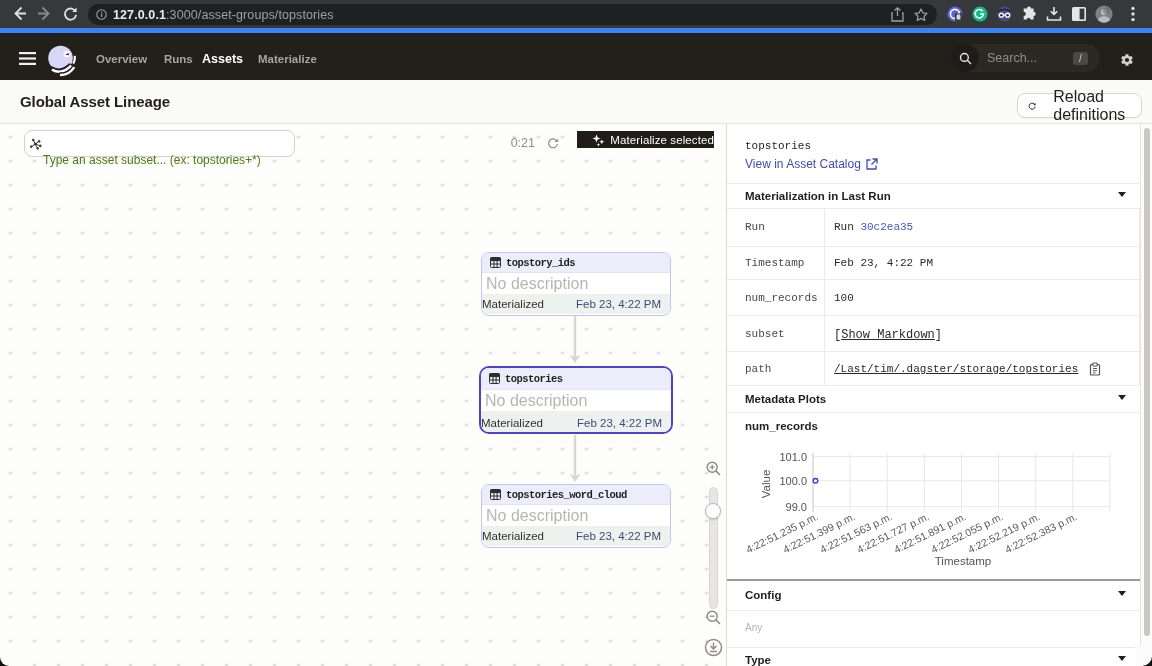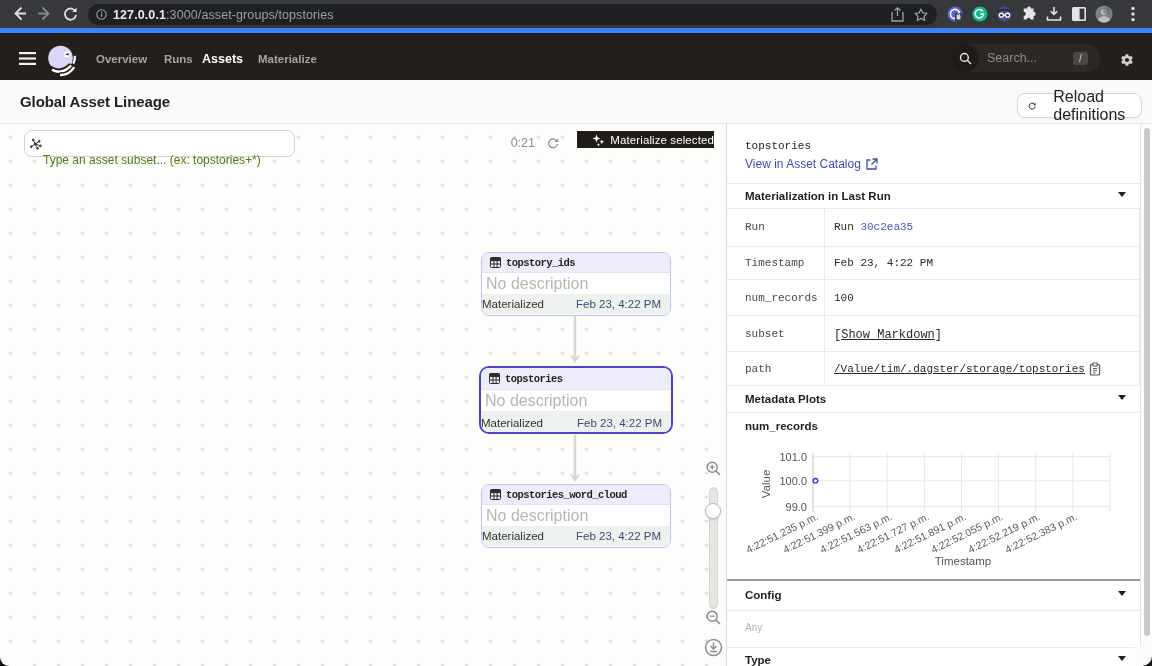--- a/index.html
+++ b/index.html
@@ -294,21 +294,21 @@
   <div class="hline" style="top:261px"></div>
   <div class="abs mono" style="left:18px;top:97px;font-size:11px;color:#4a4845">Run</div>
   <div class="abs mono" style="left:107px;top:97px;font-size:11px;color:#2b2926">Run <span style="color:#4356c5">30c2ea35</span></div>
   <div class="abs mono" style="left:18px;top:133px;font-size:11px;color:#4a4845">Timestamp</div>
   <div class="abs mono" style="left:107px;top:133px;font-size:11px;color:#2b2926">Feb 23, 4:22 PM</div>
   <div class="abs mono" style="left:18px;top:168px;font-size:11px;color:#4a4845">num_records</div>
   <div class="abs mono" style="left:107px;top:168px;font-size:11px;color:#2b2926">100</div>
   <div class="abs mono" style="left:18px;top:204px;font-size:11px;color:#4a4845">subset</div>
   <div class="abs mono" style="left:107px;top:204px;font-size:12px;color:#2b2926">[<span style="text-decoration:underline">Show Markdown</span>]</div>
   <div class="abs mono" style="left:18px;top:239px;font-size:11px;color:#4a4845">path</div>
-  <div class="abs mono" style="left:107px;top:239px;font-size:11px;color:#2b2926;text-decoration:underline">/Value/tim/.dagster/storage/topstories</div>
+  <div class="abs mono" style="left:107px;top:239px;font-size:11px;color:#2b2926;text-decoration:underline">/Last/tim/.dagster/storage/topstories</div>
   <svg class="abs" style="left:362px;top:238px" width="12" height="14" viewBox="0 0 12 14">
       <rect x="1.5" y="2.5" width="9" height="10.5" rx="1" stroke="#55534f" stroke-width="1.2" fill="none"></rect>
       <rect x="3.8" y="1" width="4.4" height="3" rx="0.8" fill="#fff" stroke="#55534f" stroke-width="1.2"></rect>
       <path d="M4 6.5 h4 M4 8.7 h4 M4 10.9 h2.5" stroke="#55534f" stroke-width="1"></path>
     </svg>
   <div class="sechead" style="top:269px;left:18px">Metadata Plots</div>
   <div class="caret" style="left:391px;top:271px"></div>
   <div class="hline" style="top:288px"></div>
   <div class="abs" style="left:18px;top:296px;font-weight:700;font-size:11.5px;color:#211f1e">num_records</div>
   <svg class="abs" style="left:0;top:308px" width="413" height="148" viewBox="0 0 413 148">

